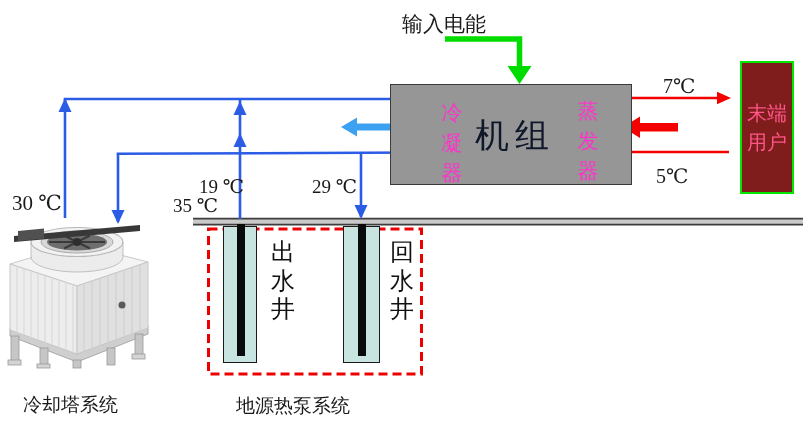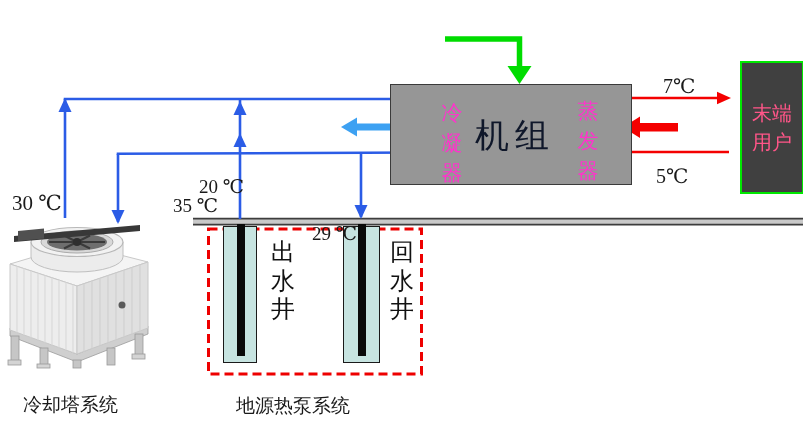--- a/index.html
+++ b/index.html
@@ -18,22 +18,22 @@
     position:absolute;left:84px;top:28px;font-size:34px;letter-spacing:6px;color:#0f172a;
   }
   .vtext{
     position:absolute;white-space:pre-line;text-align:center;
     color:#FF33CC;font-size:21px;line-height:30px;width:24px;
   }
   #condenser-label{left:49px;top:13px;}
   #evaporator-label{left:185px;top:11px;}
   
   #end-user-box{
-    left:740px;top:61px;width:64px;height:133px;box-sizing:border-box;
-    background:#404040;border:2px solid #00E800;
+    left:740px;top:61px;width:54px;height:133px;box-sizing:border-box;
+    background:#7f1d1d;border:2px solid #00E800;
     display:flex;align-items:center;justify-content:center;
   }
   #end-user-box .twoline{
     white-space:pre-line;text-align:center;color:#FF5588;font-size:20px;line-height:29px;
   }
   
   .well{
     position:absolute;background:#C7E4E1;border:1.5px solid #1a1a1a;box-sizing:border-box;
   }
   #well-outlet{left:223px;top:226px;width:34px;height:137px;}
@@ -44,21 +44,21 @@
   .well-label{
     position:absolute;white-space:pre-line;color:#111;font-size:24px;line-height:28.5px;text-align:center;width:26px;
   }
   #outlet-well-label{left:270px;top:238px;}
   #return-well-label{left:389px;top:238px;}
   
   #input-power-label{left:402px;top:10px;font-size:21px;}
   #temp-7{left:663px;top:74px;font-size:20px;}
   #temp-12{left:656px;top:164px;font-size:20px;}
   #temp-18{left:199px;top:175px;font-size:19px;}
-  #temp-29{left:312px;top:175px;font-size:19px;margin-top:47px;}
+  #temp-29{left:312px;top:175px;font-size:19px;}
   #temp-30{left:12px;top:191px;font-size:21px;}
   #temp-35{left:128px;top:194px;font-size:19px;margin-left:45px;}
   #cooling-tower-label{left:23px;top:392px;font-size:19px;}
   #geothermal-label{left:236px;top:393px;font-size:19px;}
   svg{display:block;}
 </style>
 </head>
 <body>
 
 <div id="canvas">
@@ -170,22 +170,23 @@
   <div class="well" id="well-return"></div>
   <div class="well-bar" id="well-outlet-bar"></div>
   <div class="well-bar" id="well-return-bar"></div>
   <div class="well-label" id="outlet-well-label">出
 水
 井</div>
   <div class="well-label" id="return-well-label">回
 水
 井</div>
 
+  <div class="lbl" id="input-power-label">输入电能</div>
   <div class="lbl" id="temp-7">7℃</div>
   <div class="lbl" id="temp-12">5℃</div>
-  <div class="lbl" id="temp-18">20 ℃</div>
+  <div class="lbl" id="temp-18">19 ℃</div>
   <div class="lbl" id="temp-29">29 ℃</div>
   <div class="lbl" id="temp-30">30 ℃</div>
   <div class="lbl" id="temp-35">35 ℃</div>
   <div class="lbl" id="cooling-tower-label">冷却塔系统</div>
   <div class="lbl" id="geothermal-label">地源热泵系统</div>
 
 </div>
 
 </body></html>

